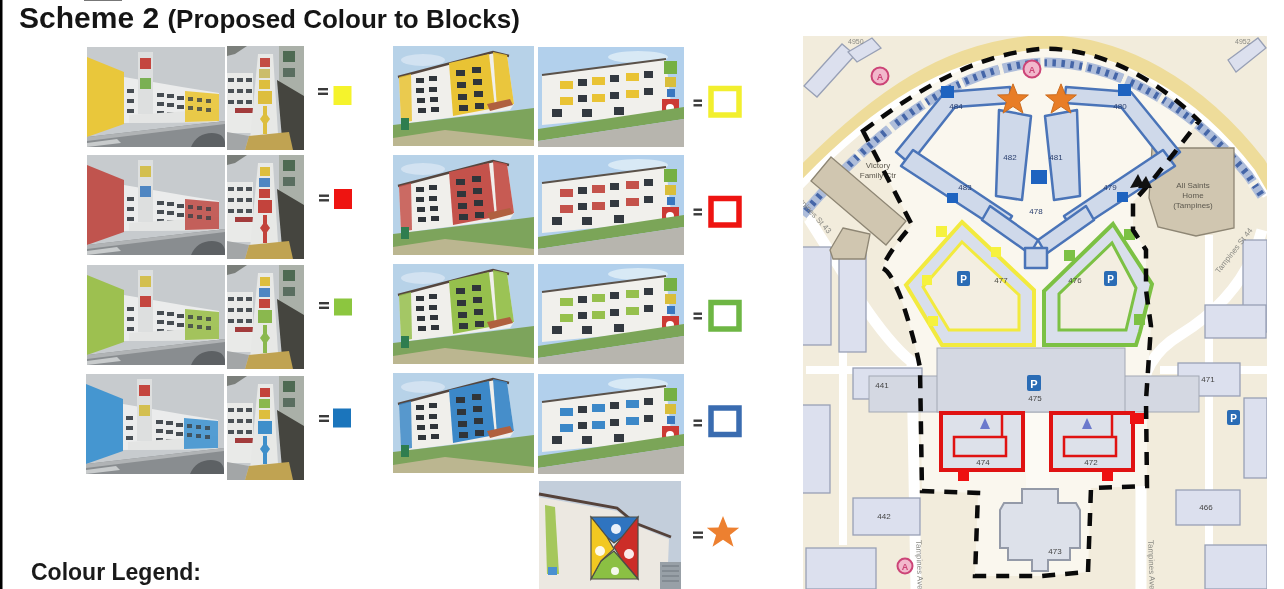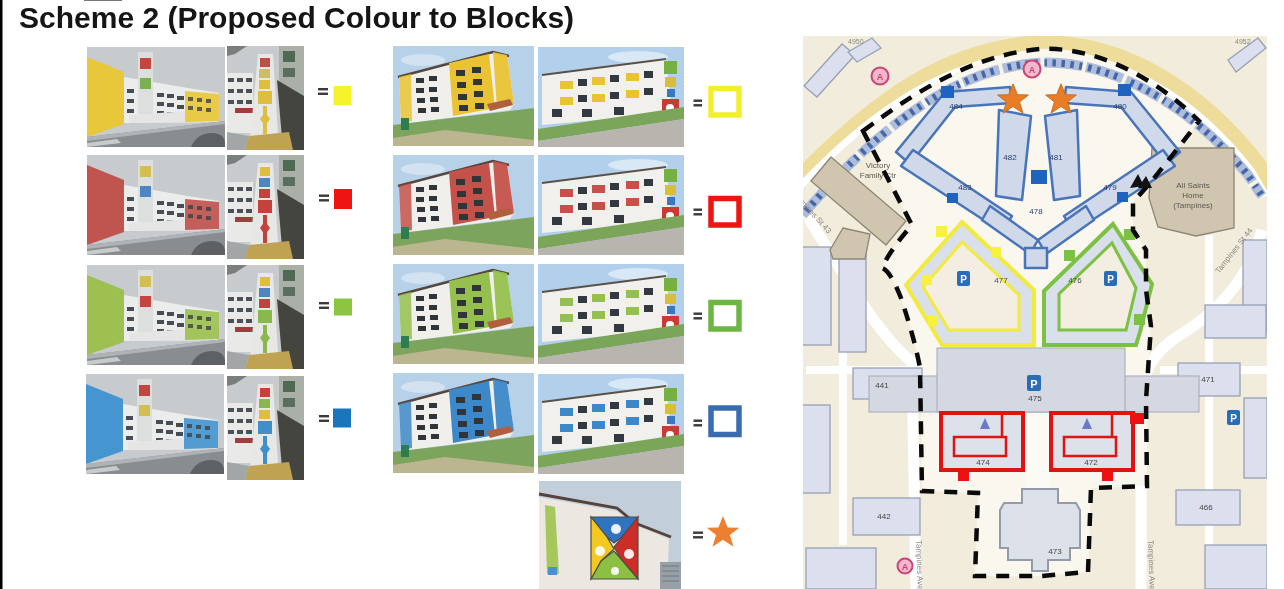--- a/index.html
+++ b/index.html
@@ -1,27 +1,28 @@
 <!DOCTYPE html>
 <html><head>
 <meta charset="utf-8">
 <style>
 html,body{margin:0;padding:0;background:#fff;}
 #page{position:relative;width:1284px;height:589px;background:#fff;overflow:hidden;
   font-family:"Liberation Sans",sans-serif;}
 #title{position:absolute;left:19px;top:1px;font-size:30px;font-weight:bold;color:#151515;
   letter-spacing:0px;white-space:nowrap;}
-#title span{font-size:30px;}
+#title span{font-size:26px;}
 #legend{position:absolute;left:31px;top:559px;font-size:23px;font-weight:bold;color:#1a1a1a;}
 svg{position:absolute;left:0;top:0;}
 </style>
 </head>
 <body>
 <div id="page">
 <div id="title">Scheme 2 <span>(Proposed Colour to Blocks)</span></div>
+<div id="legend">Colour Legend:</div>
 <svg width="1284" height="589" viewBox="0 0 1284 589">
 <defs>
 
 <g id="lw">
  <rect width="138" height="100" fill="#c7cbce"></rect>
  <polygon points="0,10 37,25 37,77 0,90" style="fill:var(--a)"></polygon>
  <polygon points="37,30 95,40 132,46 132,75 37,76" fill="#ebecec"></polygon>
  <g fill="#474d53">
   <rect x="40" y="42" width="7" height="4"></rect>
             <rect x="70" y="46" width="7" height="4"></rect>

